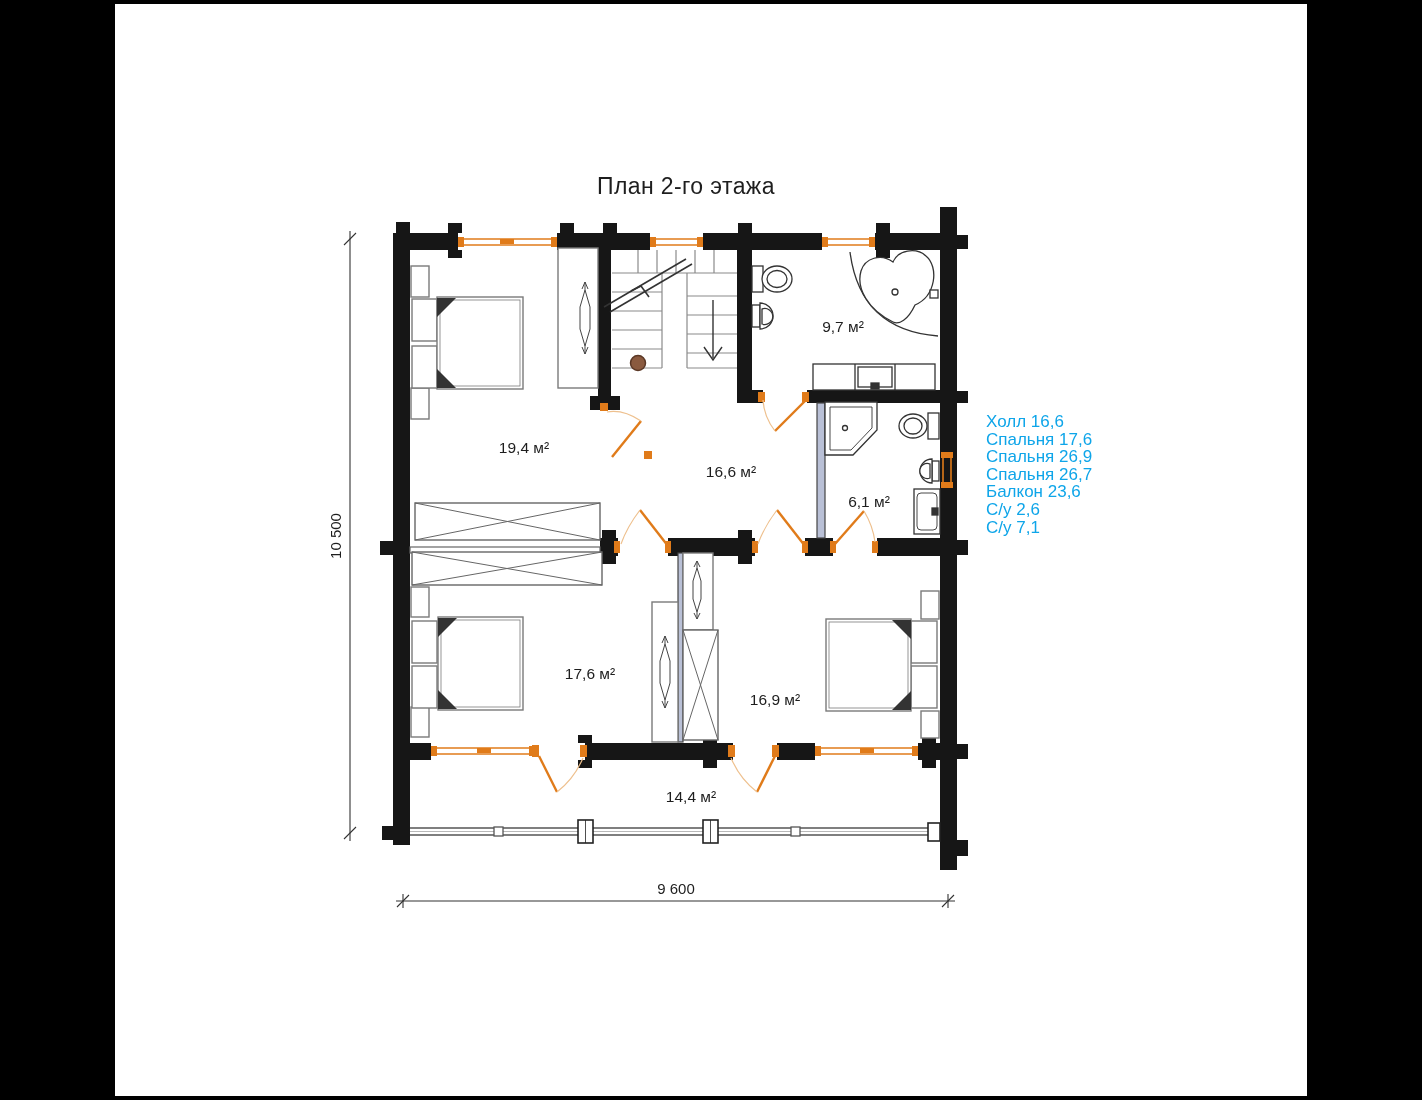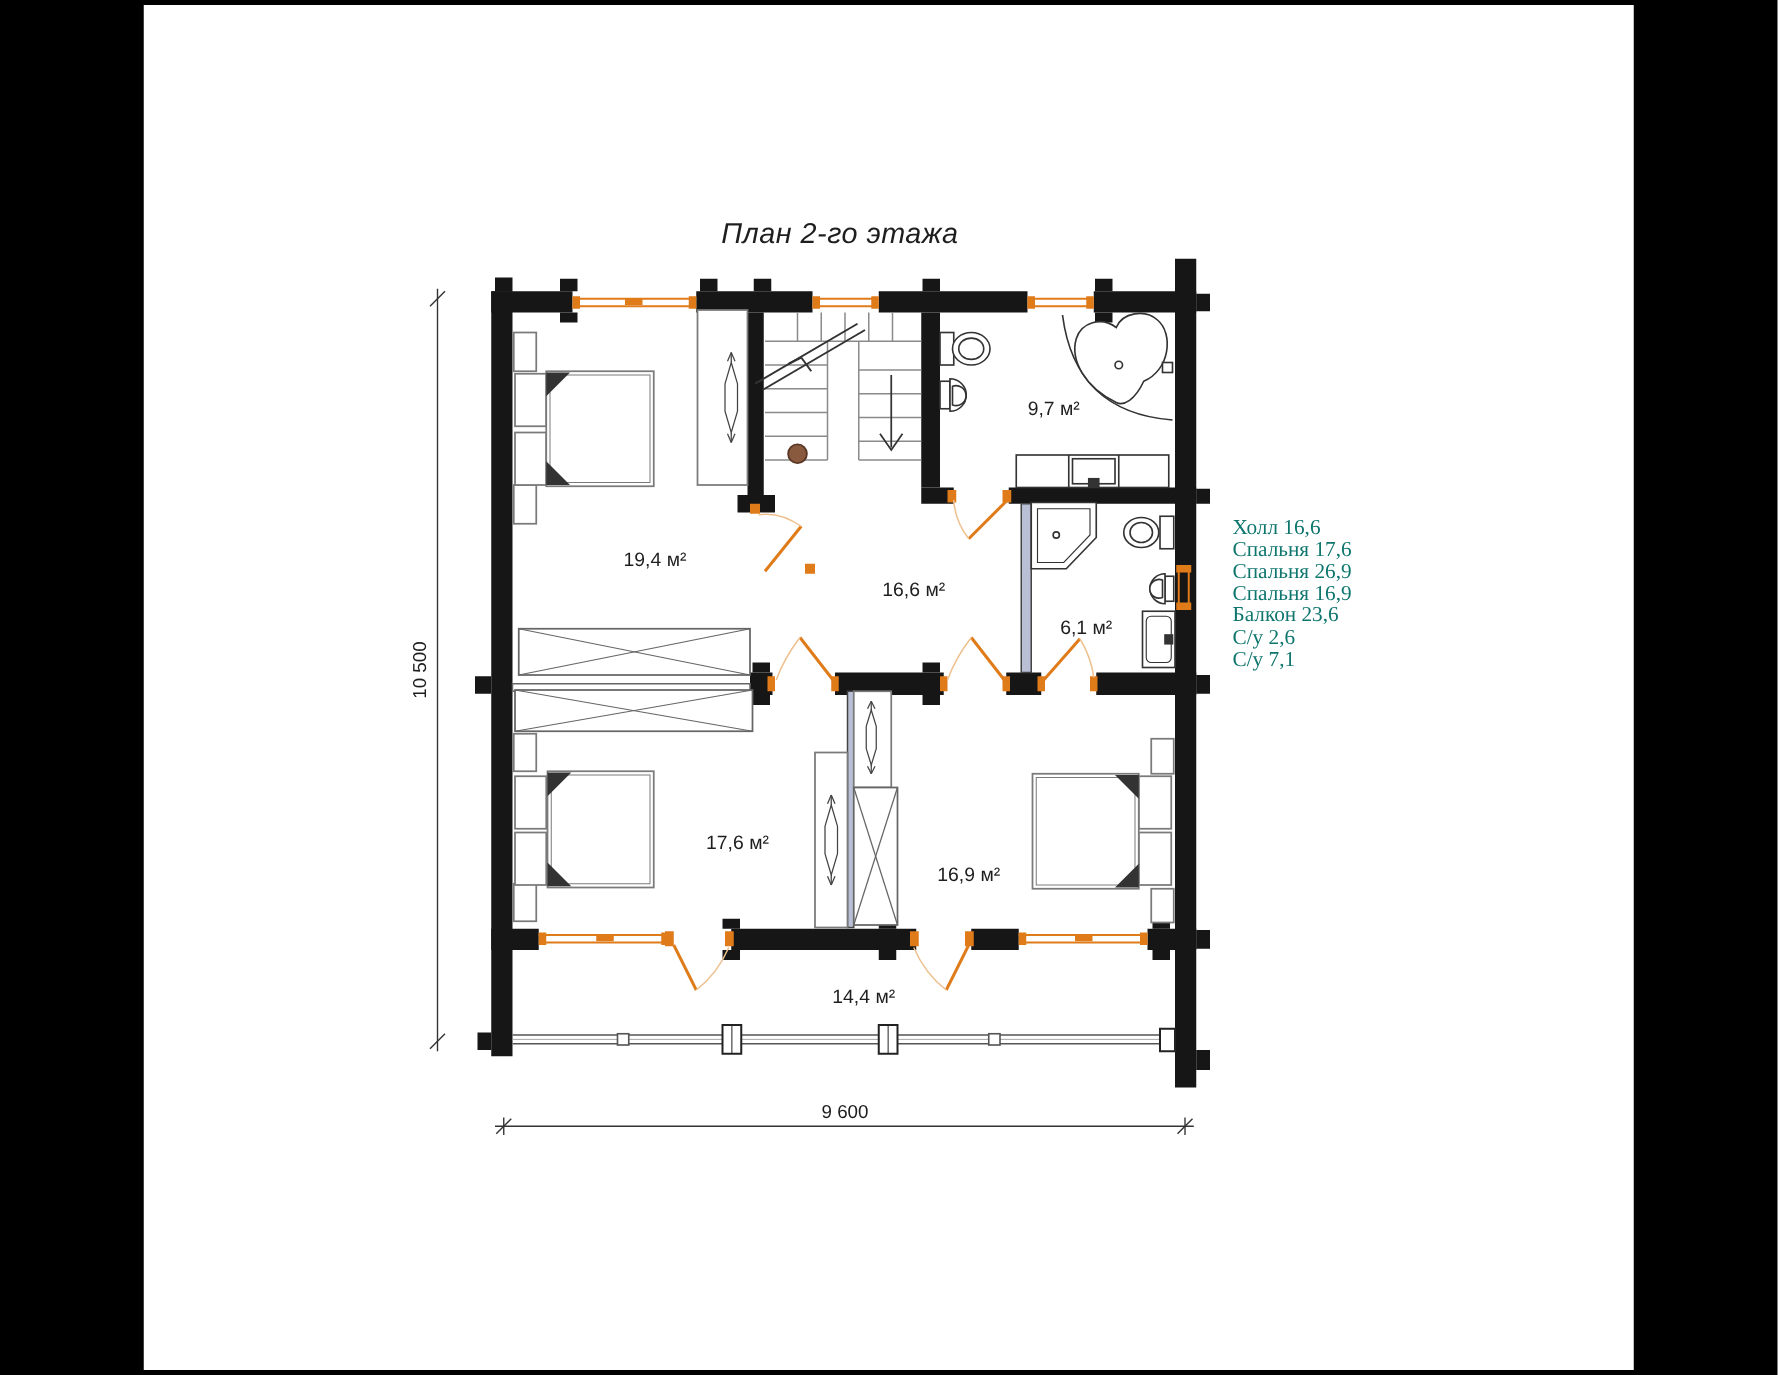--- a/index.html
+++ b/index.html
@@ -6,44 +6,44 @@
   body{
     width:1422px;height:1100px;background:#000;position:relative;
     font-family:"Liberation Sans", sans-serif;color:#222;overflow:hidden;
   }
   .canvas{
     position:absolute;left:115px;top:4px;width:1192px;height:1092px;
     background:#ffffff;
   }
   .plan-svg{position:absolute;left:0;top:0;}
   .title{
-    position:absolute;left:577px;top:173px;
-    font-size:23px;font-style:italic;letter-spacing:.4px;color:#1e1e1e;
+    position:absolute;left:597px;top:173px;
+    font-size:23px;letter-spacing:.4px;color:#1e1e1e;
     white-space:nowrap;
   }
   .legend{
     position:absolute;left:986px;top:413px;
-    font-size:17px;line-height:17.6px;color:#0f766e;white-space:nowrap;font-family:Liberation Serif, serif;
+    font-size:17px;line-height:17.6px;color:#0ea5e9;white-space:nowrap;
   }
   svg text{fill:#1e1e1e;font-family:"Liberation Sans",sans-serif;}
   .roomlabel{font-size:15.5px;}
   .dimlabel{font-size:15px;}
 </style>
 </head>
 <body>
 
 <div class="canvas"></div>
 
 <div class="title">План 2-го этажа</div>
 
 <div class="legend">
   <div>Холл 16,6</div>
   <div>Спальня 17,6</div>
   <div>Спальня 26,9</div>
-  <div>Спальня 16,9</div>
+  <div>Спальня 26,7</div>
   <div>Балкон 23,6</div>
   <div>С/у 2,6</div>
   <div>С/у 7,1</div>
 </div>
 
 <svg class="plan-svg" width="1422" height="1100" viewBox="0 0 1422 1100">
 
   <g fill="#161616">
 
     <rect x="393" y="233" width="65" height="17"></rect>

